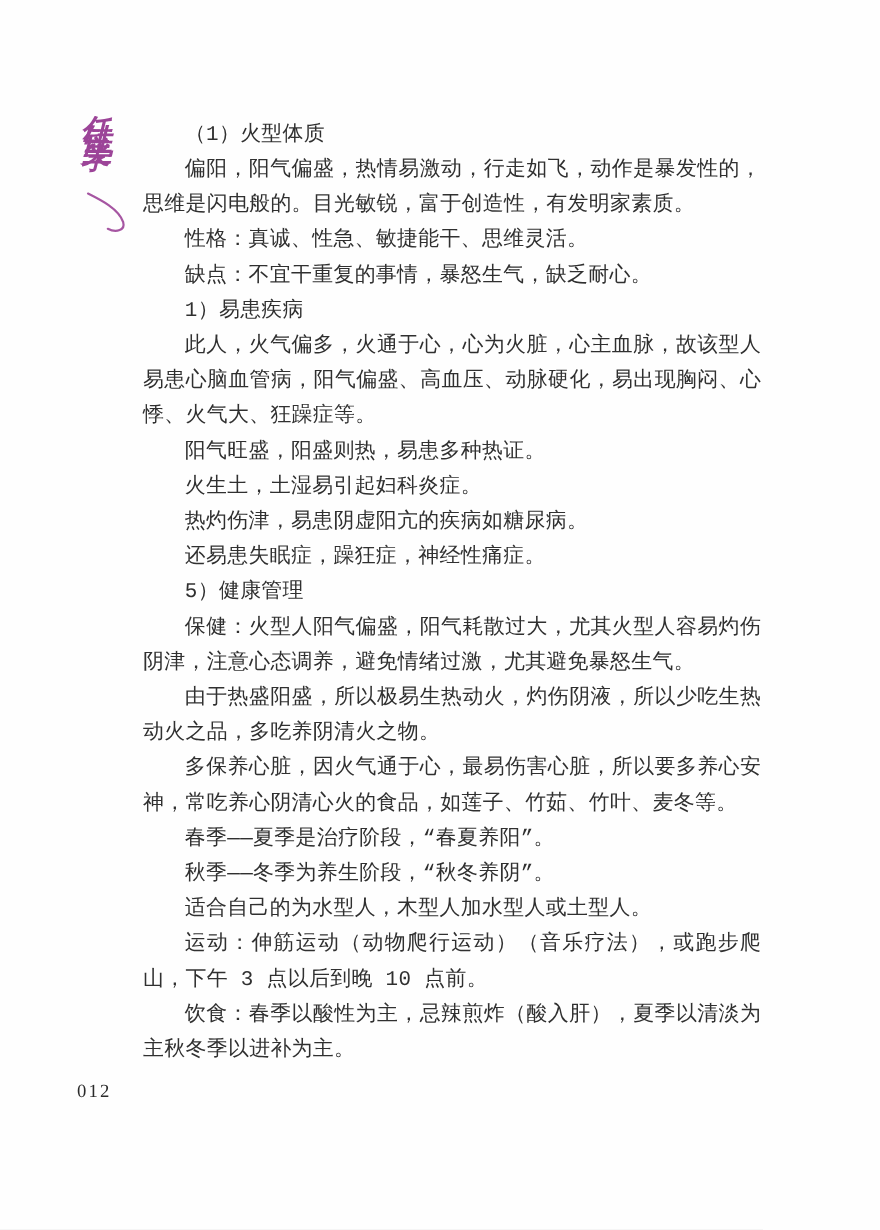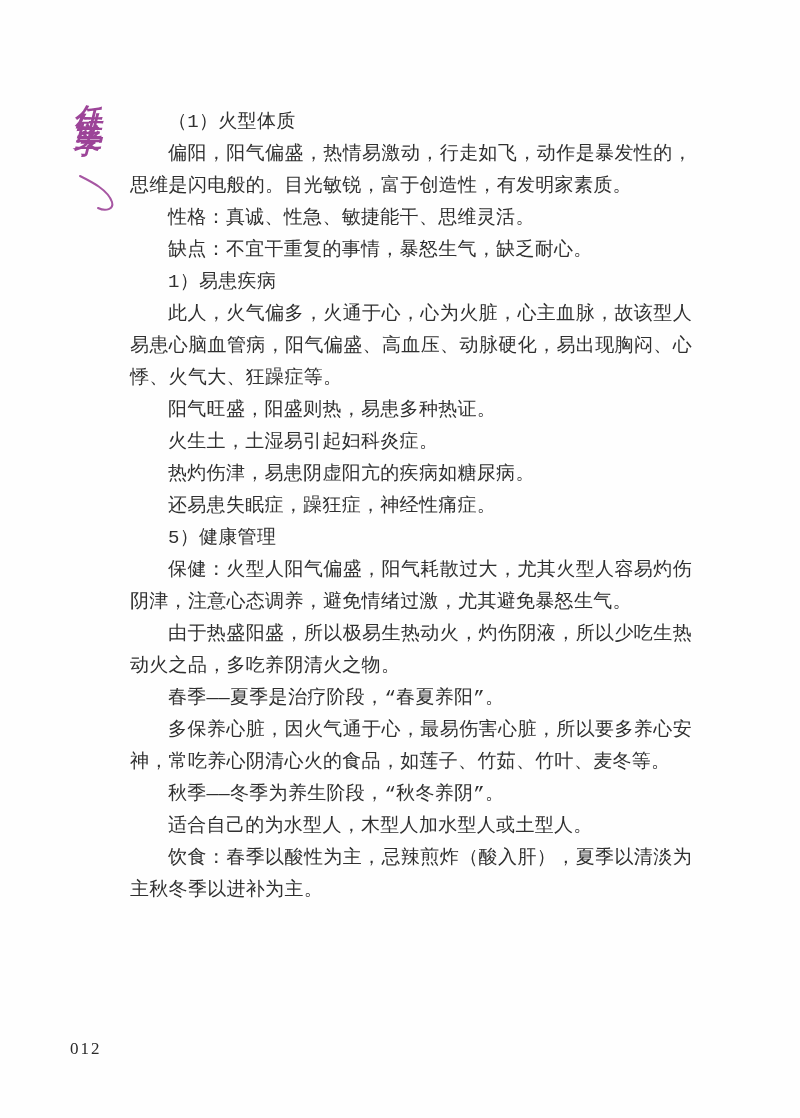--- a/index.html
+++ b/index.html
@@ -58,21 +58,21 @@
     text-justify: inter-ideograph;
     text-indent: 2em;
     letter-spacing: 0.3px;
     word-break: break-all;
     font-family: Liberation Mono, monospace;
   }
   
   .page-number {
     position: absolute;
     left: 70px;
-    top: 1039px;
+    top: 982px;
     font-size: 17px;
     letter-spacing: 2px;
     color: #2a2a2a;
   }
 </style>
 </head>
 <body>
 
 <div class="page">
 
@@ -90,22 +90,23 @@
       <p class="para">缺点：不宜干重复的事情，暴怒生气，缺乏耐心。</p>
       <p class="para">1）易患疾病</p>
       <p class="para">此人，火气偏多，火通于心，心为火脏，心主血脉，故该型人易患心脑血管病，阳气偏盛、高血压、动脉硬化，易出现胸闷、心悸、火气大、狂躁症等。</p>
       <p class="para">阳气旺盛，阳盛则热，易患多种热证。</p>
       <p class="para">火生土，土湿易引起妇科炎症。</p>
       <p class="para">热灼伤津，易患阴虚阳亢的疾病如糖尿病。</p>
       <p class="para">还易患失眠症，躁狂症，神经性痛症。</p>
       <p class="para">5）健康管理</p>
       <p class="para">保健：火型人阳气偏盛，阳气耗散过大，尤其火型人容易灼伤阴津，注意心态调养，避免情绪过激，尤其避免暴怒生气。</p>
       <p class="para">由于热盛阳盛，所以极易生热动火，灼伤阴液，所以少吃生热动火之品，多吃养阴清火之物。</p>
+      <p class="para">多保养心脏，因火气通于心，最易伤害心脏，所以要多养心安神，常吃养心阴清心火的食品，如莲子、竹茹、竹叶、麦冬等。</p>
       <p class="para">春季——夏季是治疗阶段，“春夏养阳”。</p>
-      <p class="para">多保养心脏，因火气通于心，最易伤害心脏，所以要多养心安神，常吃养心阴清心火的食品，如莲子、竹茹、竹叶、麦冬等。</p>
       <p class="para">秋季——冬季为养生阶段，“秋冬养阴”。</p>
       <p class="para">适合自己的为水型人，木型人加水型人或土型人。</p>
+      <p class="para">运动：伸筋运动（动物爬行运动）（音乐疗法），或跑步爬山，下午 3 点以后到晚 10 点前。</p>
       <p class="para">饮食：春季以酸性为主，忌辣煎炸（酸入肝），夏季以清淡为主秋冬季以进补为主。</p>
     </main>
 
   <div class="page-number">012</div>
 
 </div>
 
 </body></html>

